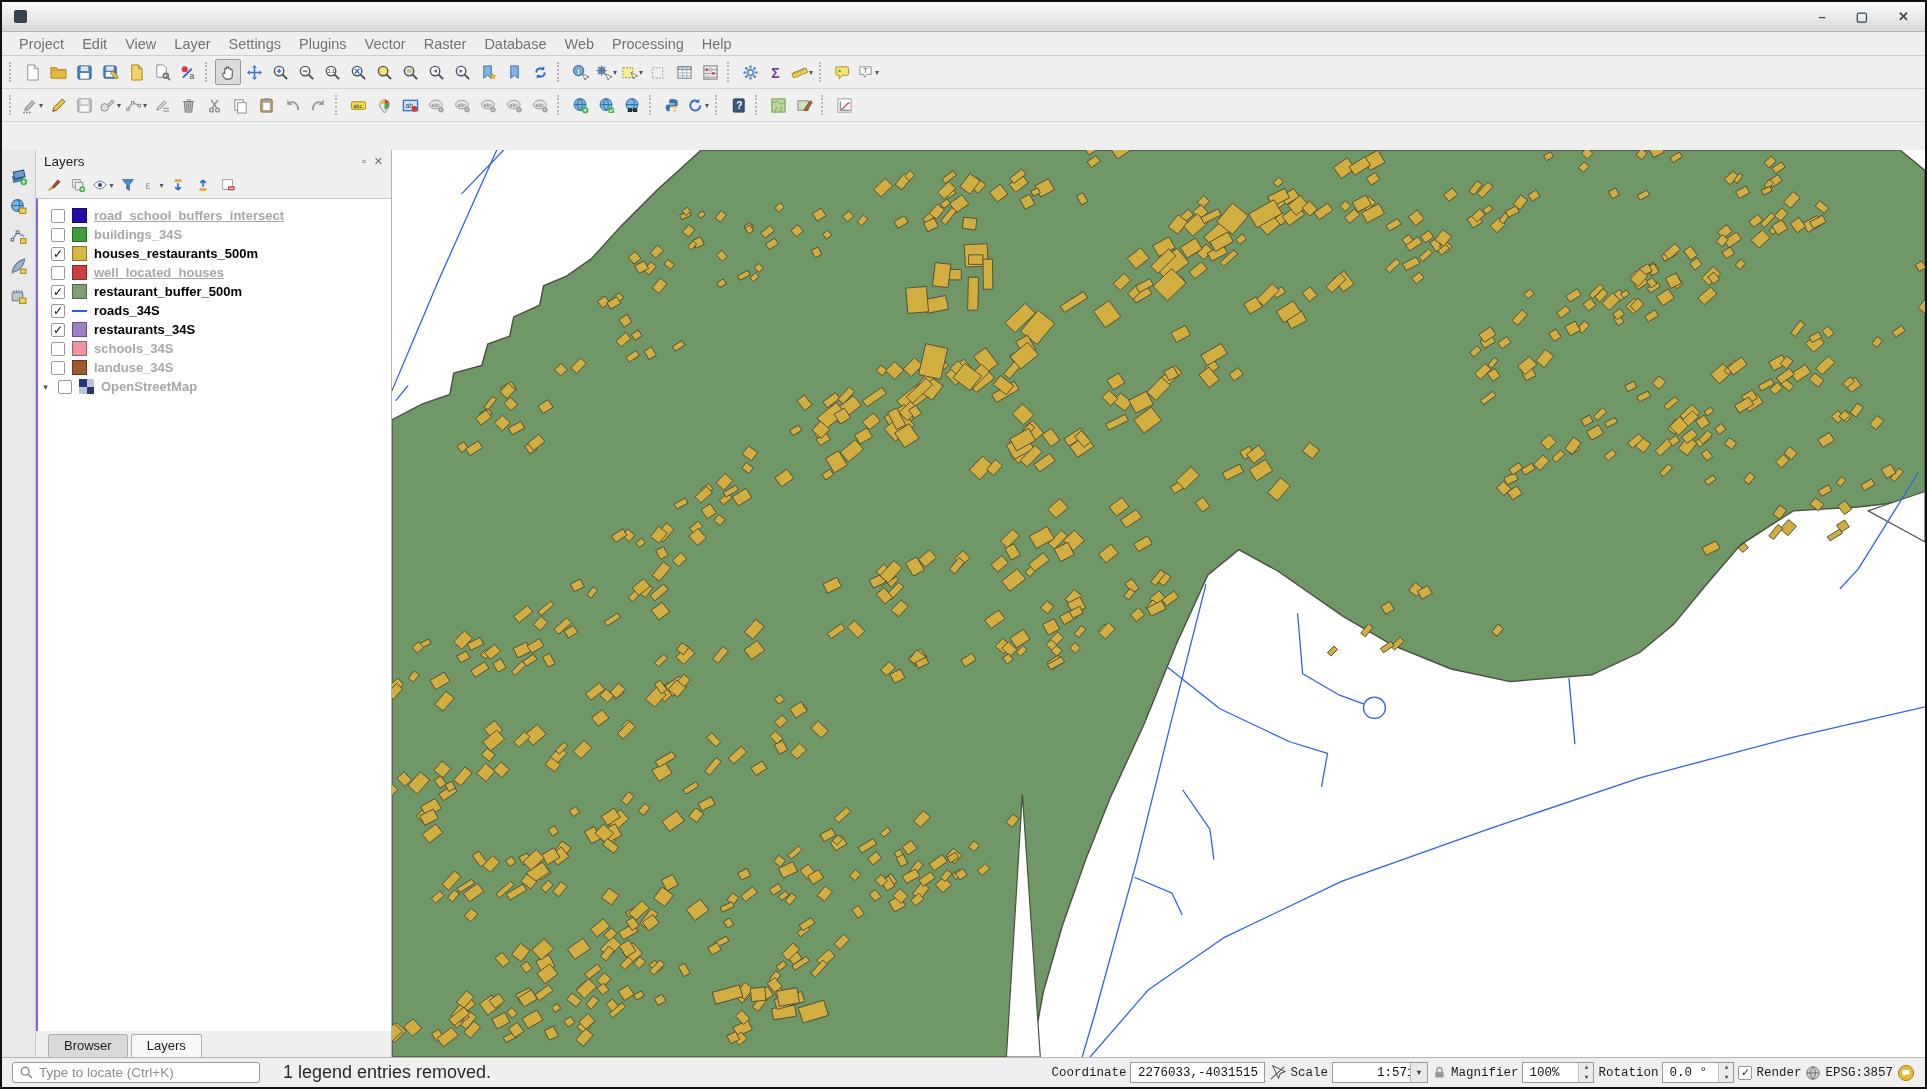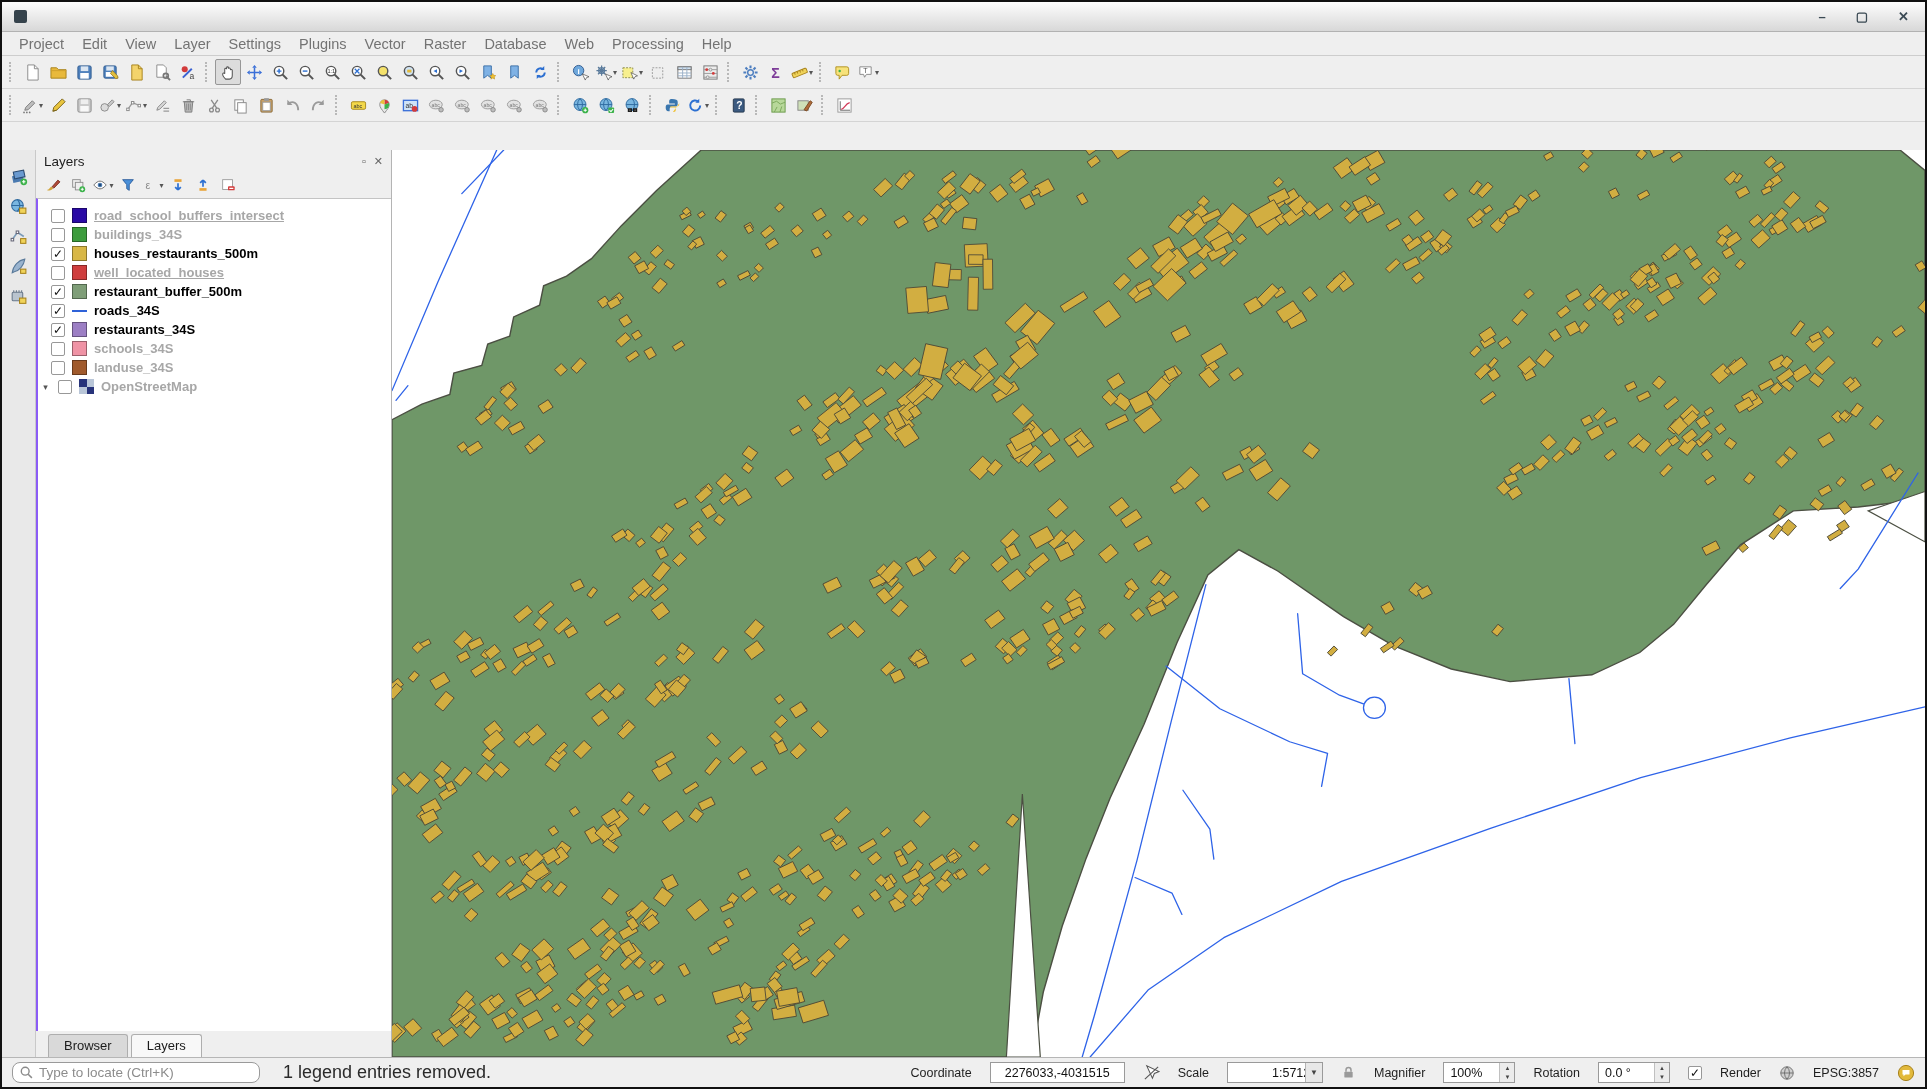--- a/index.html
+++ b/index.html
@@ -51,24 +51,24 @@
   .osm-sw i{display:block;}
   .tabs{height:26px;display:flex;align-items:flex-end;padding-left:12px;gap:3px;background:#efefef;flex:none;}
   .tab{padding:3px 15px 4px;font-size:13px;border:1px solid #aeaeae;border-bottom:none;
     border-radius:3px 3px 0 0;background:#d9d9d9;color:#1c1c1c;}
   .tab.active{background:#f8f8f8;}
   .map{flex:1;position:relative;background:#fff;min-width:0;}
   .map svg{position:absolute;inset:0;width:100%;height:100%;}
   
   .statusbar{height:30px;background:#efefef;border-top:1px solid #b6b6b6;display:flex;align-items:center;
     padding:0 10px;gap:7px;font-size:13px;color:#1e1e1e;flex:none;}
-  .locate{width:248px;height:21px;border:1px solid #9a9a9a;border-radius:8px;background:#fff;display:flex;
+  .locate{width:248px;height:21px;border:1px solid #9a9a9a;border-radius:3px;background:#fff;display:flex;
     align-items:center;padding:0 7px;color:#8c8c8c;gap:6px;flex:none;font-size:13.5px;}
   .statmsg{font-size:18px;color:#2a2a2a;margin-left:16px;}
-  .sright{margin-left:auto;display:flex;align-items:center;gap:18px;}
+  .sright{margin-left:auto;display:flex;align-items:center;gap:4px;font-family:Liberation Mono, monospace;}
   .sbox{height:21px;border:1px solid #9a9a9a;background:#fff;display:flex;align-items:center;
     padding:0 6px;font-size:12.5px;color:#111;}
   .sbox.center{justify-content:center;}
   .combo{position:relative;padding-right:20px;padding-left:44px;}
   .combo .cdd{position:absolute;right:0;top:0;bottom:0;width:17px;border-left:1px solid #b5b5b5;
     background:#e8e8e8;display:flex;align-items:center;justify-content:center;font-size:8px;color:#444;}
   .spin{position:relative;padding-right:18px;}
   .spin .arr{position:absolute;right:0;top:0;bottom:0;width:15px;display:flex;flex-direction:column;
     border-left:1px solid #c0c0c0;}
   .spin .arr span{flex:1;display:flex;align-items:center;justify-content:center;font-size:6px;color:#444;

